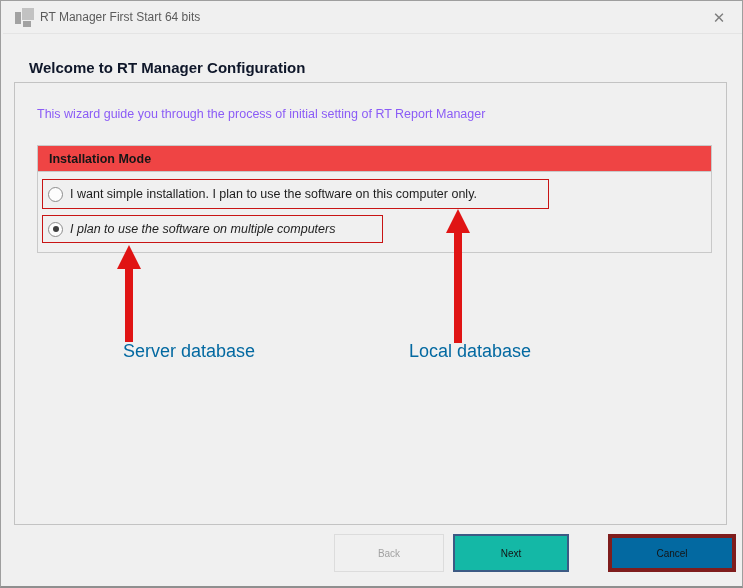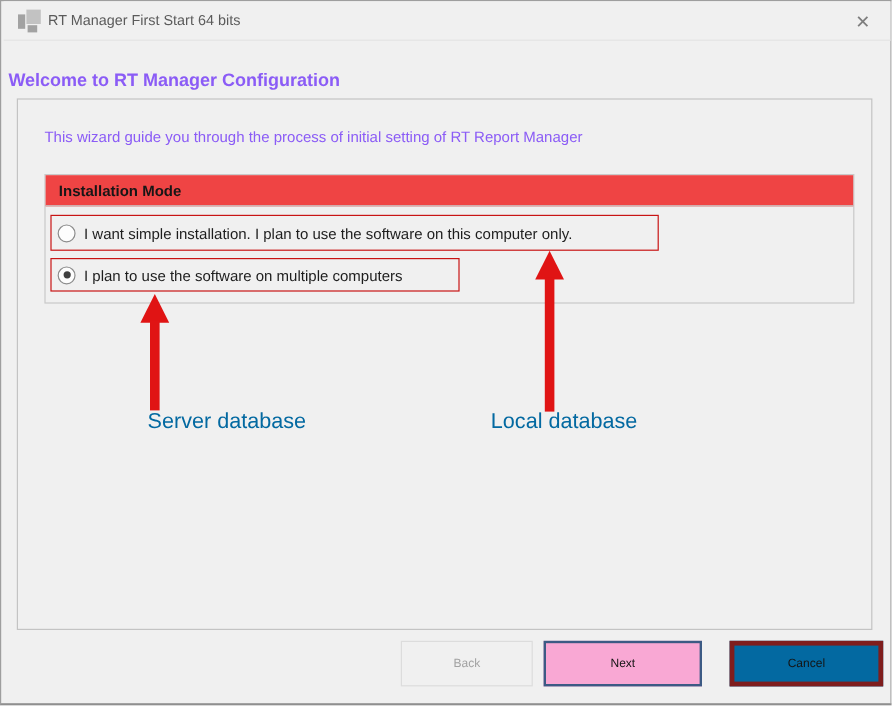--- a/index.html
+++ b/index.html
@@ -31,22 +31,22 @@
   .app-icon .r3 { left: 8px; top: 13px; width: 8px; height: 6px; background: #a2a2a2; }
   .title-text { margin-left: 6px; font-size: 12px; color: #5b5b5b; }
   .close-btn {
     position: absolute; right: 12px; top: 4px;
     width: 26px; height: 26px;
     display: flex; align-items: center; justify-content: center;
     font-size: 15px; color: #7e7e7e; cursor: pointer;
   }
   
   .heading {
-    position: absolute; left: 6px; top: 58px;
-    font-size: 15px; font-weight: bold; color: #8b5cf6;
+    position: absolute; left: 28px; top: 58px;
+    font-size: 15px; font-weight: bold; color: #0f172a;
   }
   
   .panel {
     position: absolute; left: 13px; top: 81px;
     width: 713px; height: 443px;
     border: 1px solid #c3c3c3;
     background: #f0f0f0;
   }
   .intro {
     position: absolute; left: 22px; top: 24px;
@@ -67,23 +67,23 @@
     padding-left: 11px;
     font-size: 12.5px; font-weight: bold; color: #161616;
   }
   
   .red-rect {
     position: absolute;
     border: 1px solid #c81414;
     display: flex; align-items: center;
   }
   .rect1 { left: 27px; top: 96px; width: 507px; height: 30px; }
-  .rect2 { left: 27px; top: 132px; width: 341px; height: 28px; }
+  .rect2 { left: 27px; top: 132px; width: 341px; height: 28px; font-style: italic; }
   .radio-row {
-    display: flex; align-items: flex-end;
+    display: flex; align-items: center;
     padding-left: 5px; width: 100%;
     cursor: pointer;
   }
   .radio-circle {
     width: 15px; height: 15px; flex: 0 0 15px;
     border: 1px solid #8c8c8c; border-radius: 50%;
     background: #fdfdfd;
     position: relative;
   }
   .radio-circle.selected::after {
@@ -124,22 +124,22 @@
     font-size: 10px;
     cursor: pointer;
   }
   .btn-back {
     left: 333px; width: 110px;
     background: #f0f0f0;
     border: 1px solid #dcdcdc;
     color: #a2a2a2;
   }
   .btn-next {
-    left: 452px; width: 132px;
-    background: #f9a8d4;
+    left: 452px; width: 116px;
+    background: #14b8a6;
     border: 2px solid #3c5a84;
     color: #141414;
   }
   .btn-cancel {
     left: 607px; width: 128px;
     background: #0369a1;
     border: 4px solid #7f1d1d;
     color: #141414;
   }
 </style>

